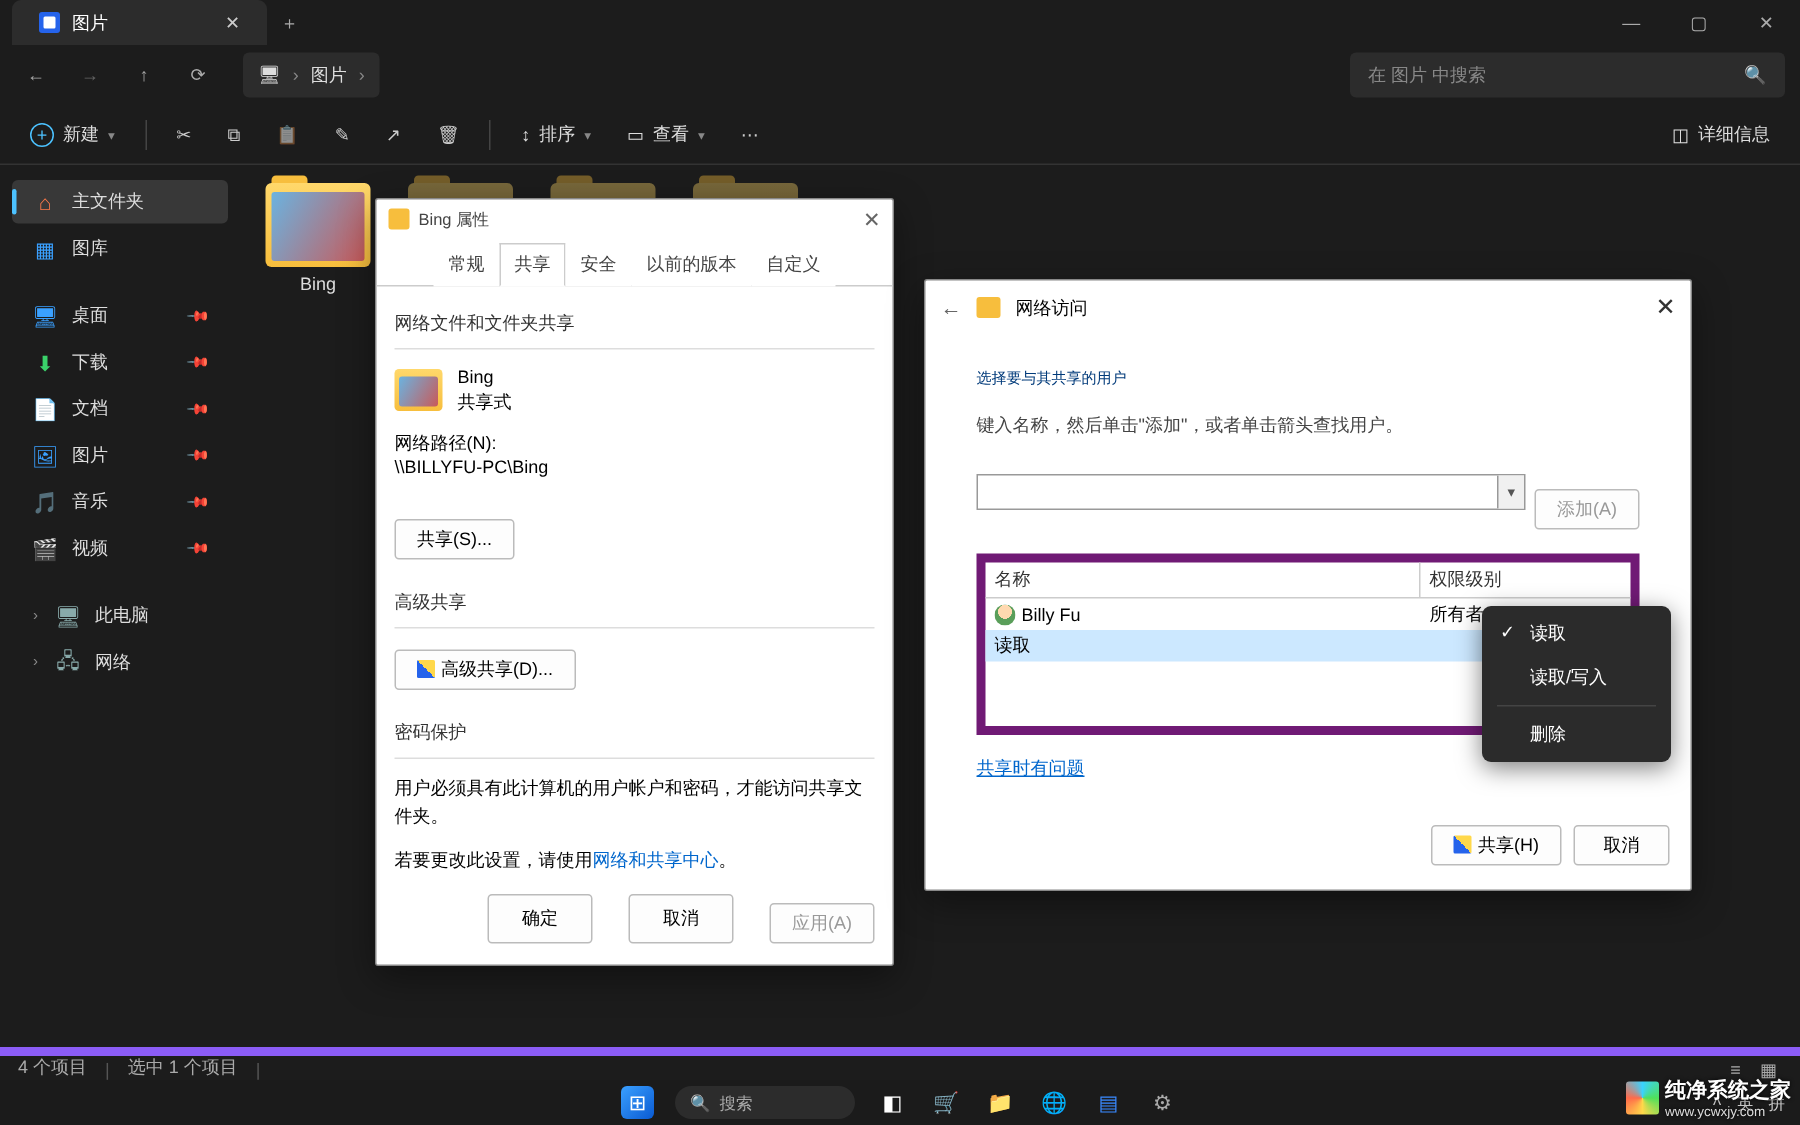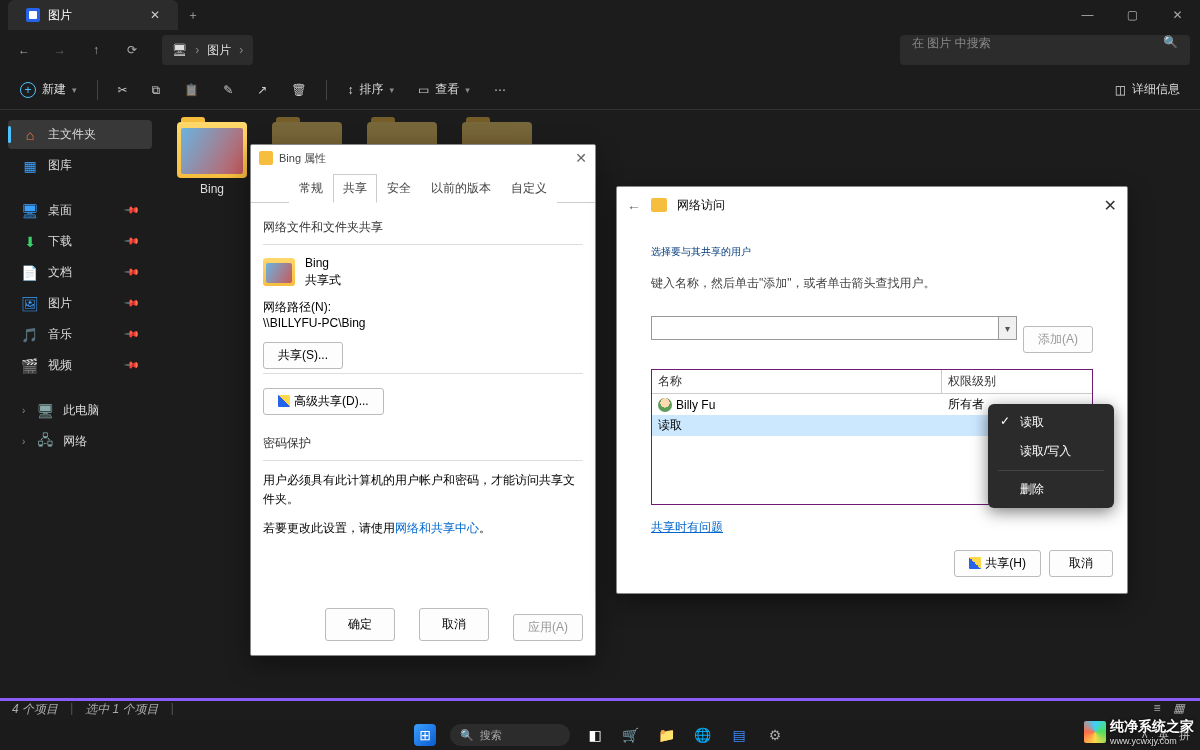--- a/index.html
+++ b/index.html
@@ -11,21 +11,21 @@
 .tab-icon::after { content: ""; position: absolute; inset: 3px; background: #fff; border-radius: 1px; }
 .tab-close { margin-left: auto; cursor: pointer; color: #ccc; }
 .add-tab { width: 30px; text-align: center; color: #aaa; cursor: pointer; }
 .win-ctrls { margin-left: auto; display: flex; }
 .win-ctrl { width: 45px; height: 30px; display: flex; align-items: center; justify-content: center; color: #aaa; cursor: pointer; }
 
 .navbar { height: 40px; display: flex; align-items: center; gap: 8px; padding: 0 10px; }
 .nav-btn { width: 28px; height: 28px; display: flex; align-items: center; justify-content: center; color: #aaa; cursor: pointer; border-radius: 4px; }
 .breadcrumb { display: flex; align-items: center; background: #2c2c2c; border-radius: 4px; padding: 4px 10px; gap: 8px; margin-left: 8px; color: #ddd; height: 30px; }
 .crumb-chev { color: #888; }
-.search { margin-left: auto; background: #2c2c2c; border-radius: 4px; height: 30px; width: 290px; display: flex; align-items: flex-start; padding: 0 12px; color: #888; }
+.search { margin-left: auto; background: #2c2c2c; border-radius: 4px; height: 30px; width: 290px; display: flex; align-items: center; padding: 0 12px; color: #888; }
 .search-icon { margin-left: auto; }
 
 .toolbar { height: 40px; display: flex; align-items: center; gap: 4px; padding: 0 10px; border-bottom: 1px solid #333; }
 .tb-btn { height: 30px; padding: 0 10px; display: flex; align-items: center; gap: 6px; color: #ddd; cursor: pointer; border-radius: 4px; }
 .tb-add-icon { width: 16px; height: 16px; border-radius: 50%; border: 1.5px solid #4cc2ff; display: flex; align-items: center; justify-content: center; color: #4cc2ff; font-size: 12px; line-height: 1; }
 .sep { width: 1px; height: 20px; background: #444; margin: 0 6px; }
 .tb-icon { color: #ccc; }
 .details-btn { margin-left: auto; display: flex; align-items: center; gap: 6px; color: #ddd; cursor: pointer; padding: 0 10px; }
 
 .main { display: flex; height: calc(750px - 30px - 40px - 40px - 22px - 30px); }
@@ -39,36 +39,36 @@
 .sb-chev { color: #888; font-size: 10px; margin-right: 2px; }
 
 .content { flex: 1; padding: 12px; display: flex; gap: 15px; align-items: flex-start; }
 .folder { width: 80px; display: flex; flex-direction: column; align-items: center; gap: 4px; cursor: pointer; }
 .folder-icon { width: 70px; height: 56px; background: linear-gradient(#ffd86b, #f7be3d); border-radius: 4px; position: relative; }
 .folder-icon::before { content: ""; position: absolute; top: -5px; left: 4px; width: 24px; height: 5px; background: #f7be3d; border-radius: 3px 3px 0 0; }
 .folder-icon.with-preview::after { content: ""; position: absolute; inset: 6px 4px 4px 4px; background: linear-gradient(120deg, #6bb3e0, #c85a5a); border-radius: 2px; }
 .folder-label { color: #ddd; font-size: 12px; }
 .folder.dim { opacity: 0.4; }
 
-.statusbar { height: 22px; display: flex; align-items: flex-start; padding: 0 12px; color: #aaa; gap: 12px; font-size: 12px; border-top: 3px solid #8b5cf6; font-style: italic;}
+.statusbar { height: 22px; display: flex; align-items: flex-end; padding: 0 12px; color: #aaa; gap: 12px; font-size: 12px; border-top: 6px solid #8b5cf6;}
 .statusbar .sep2 { color: #555; }
 .view-btns { margin-left: auto; display: flex; gap: 4px; color: #aaa; }
 .view-btn { width: 18px; text-align: center; cursor: pointer; }
 
 .taskbar { position: absolute; bottom: 0; left: 0; right: 0; height: 30px; background: #1b1b1b; display: flex; align-items: center; justify-content: center; gap: 14px; }
 .tb-item { width: 22px; height: 22px; border-radius: 4px; display: flex; align-items: center; justify-content: center; font-size: 14px; cursor: pointer; }
 .tb-search { width: 120px; height: 22px; background: #2c2c2c; border-radius: 12px; display: flex; align-items: center; padding: 0 10px; gap: 6px; color: #aaa; font-size: 11px; }
 .taskbar-right { position: absolute; right: 10px; display: flex; align-items: center; gap: 10px; color: #ccc; font-size: 11px; }
 .watermark { position: absolute; right: 6px; bottom: 4px; display: flex; align-items: center; gap: 4px; color: #fff; font-size: 14px; font-weight: bold; z-index: 200; text-shadow: 0 0 3px #000; }
 .watermark .wm-logo { width: 22px; height: 22px; background: conic-gradient(#3ad2ff, #4fe05a, #ffd84a, #ff6a4a, #3ad2ff); border-radius: 2px; }
 .wm-url { font-size: 9px; font-weight: normal; color: #ddd; display: block; }
 
 
 .dialog { position: absolute; background: #fff; color: #000; border: 1px solid #888; border-radius: 2px; box-shadow: 0 8px 24px rgba(0,0,0,.4); font-size: 12px; }
-.props { left: 250px; top: 144px; width: 346px; height: 512px; }
+.props { left: 250px; top: 132px; width: 346px; height: 512px; }
 .props-title { height: 26px; display: flex; align-items: center; padding: 0 8px; gap: 6px; color: #444; font-size: 11px; }
 .props-title-icon { width: 14px; height: 14px; background: #f7be3d; border-radius: 2px; }
 .props-close { margin-left: auto; cursor: pointer; color: #666; font-size: 14px; }
 .tabs { display: flex; border-bottom: 1px solid #ccc; padding: 0 6px; margin-top: 2px; justify-content: center; }
 .tabn { padding: 5px 9px; cursor: pointer; color: #444; font-size: 12px; border: 1px solid transparent; position: relative; top: 1px; background: #fff; }
 .tabn.active { border: 1px solid #ccc; border-bottom: 1px solid #fff; }
 .props-body { padding: 10px 12px; }
 .section-title { margin: 6px 0 8px; color: #333; }
 .hr { height: 1px; background: #ddd; margin-bottom: 10px; }
 .share-row { display: flex; align-items: center; gap: 10px; margin: 4px 0 10px; }
@@ -86,21 +86,21 @@
 .sd-header { height: 36px; display: flex; align-items: center; padding: 0 10px; gap: 10px; }
 .sd-back { color: #666; cursor: pointer; font-size: 14px; }
 .sd-icon { width: 16px; height: 14px; background: #f7be3d; border-radius: 2px; }
 .sd-close { margin-left: auto; color: #333; cursor: pointer; font-size: 16px; }
 .sd-body { padding: 10px 34px; }
 .sd-h1 { color: #003a7a; font-size: 10px; margin: 12px 0 16px; }
 .sd-desc { color: #444; margin-bottom: 24px; }
 .combo-row { display: flex; gap: 6px; margin-bottom: 12px; }
 .combo { flex: 1; height: 24px; border: 1px solid #999; display: flex; align-items: center; padding: 0 6px; position: relative; }
 .combo-chev { position: absolute; right: 0; top: 0; bottom: 0; width: 18px; border-left: 1px solid #999; display: flex; align-items: center; justify-content: center; font-size: 10px; color: #555; background: #f0f0f0; }
-.tbl { border: 1px solid #701a75; height: 136px; }
+.tbl { border: 6px solid #701a75; height: 121px; }
 .tbl-th { display: flex; border-bottom: 1px solid #ccc; }
 .th1 { width: 290px; padding: 3px 6px; border-right: 1px solid #ccc; color: #333; }
 .th2 { flex: 1; padding: 3px 6px; color: #333; }
 .tbl-row { display: flex; }
 .tbl-row .c1 { width: 290px; padding: 2px 6px; display: flex; align-items: center; gap: 4px; }
 .tbl-row .c2 { flex: 1; padding: 2px 6px; display: flex; align-items: center; }
 .tbl-row.sel { background: #cce8ff; }
 .user-ic { width: 14px; height: 14px; border-radius: 50%; background: radial-gradient(circle at 50% 35%, #ffd9b0 40%, transparent 41%), linear-gradient(#5a9e5a,#5a9e5a); }
 .user-ic.ev { background: radial-gradient(circle at 50% 35%, #aaa 38%, transparent 39%), radial-gradient(circle at 70% 45%, #aaa 38%, transparent 39%), #e0e0e0; }
 .perm-chev { margin-left: auto; font-size: 9px; color: #333; }
@@ -277,23 +277,24 @@
     <div class="section-title">网络文件和文件夹共享</div>
     <div class="hr"></div>
     <div class="share-row">
       <div class="share-fi"></div>
       <div class="share-info">
         <div>Bing</div>
         <div>共享式</div>
       </div>
     </div>
     <div>网络路径(N):</div>
-    <div style="margin-bottom:8px">\\BILLYFU-PC\Bing</div>
+    <div style="margin-bottom:24px">\\BILLYFU-PC\Bing</div>
     <button class="win-btn">共享(S)...</button>
 
+    <div class="section-title" style="margin-top:16px">高级共享</div>
     <div class="hr"></div>
     <button class="win-btn"><span class="shield"></span><span>高级共享(D)...</span></button>
 
     <div class="section-title" style="margin-top:16px">密码保护</div>
     <div class="hr"></div>
     <div style="line-height:1.6">用户必须具有此计算机的用户帐户和密码，才能访问共享文件夹。</div>
     <div style="margin-top:10px;line-height:1.6">
       <span>若要更改此设置，请使用</span><span class="link">网络和共享中心</span><span>。</span>
     </div>
   </div>

